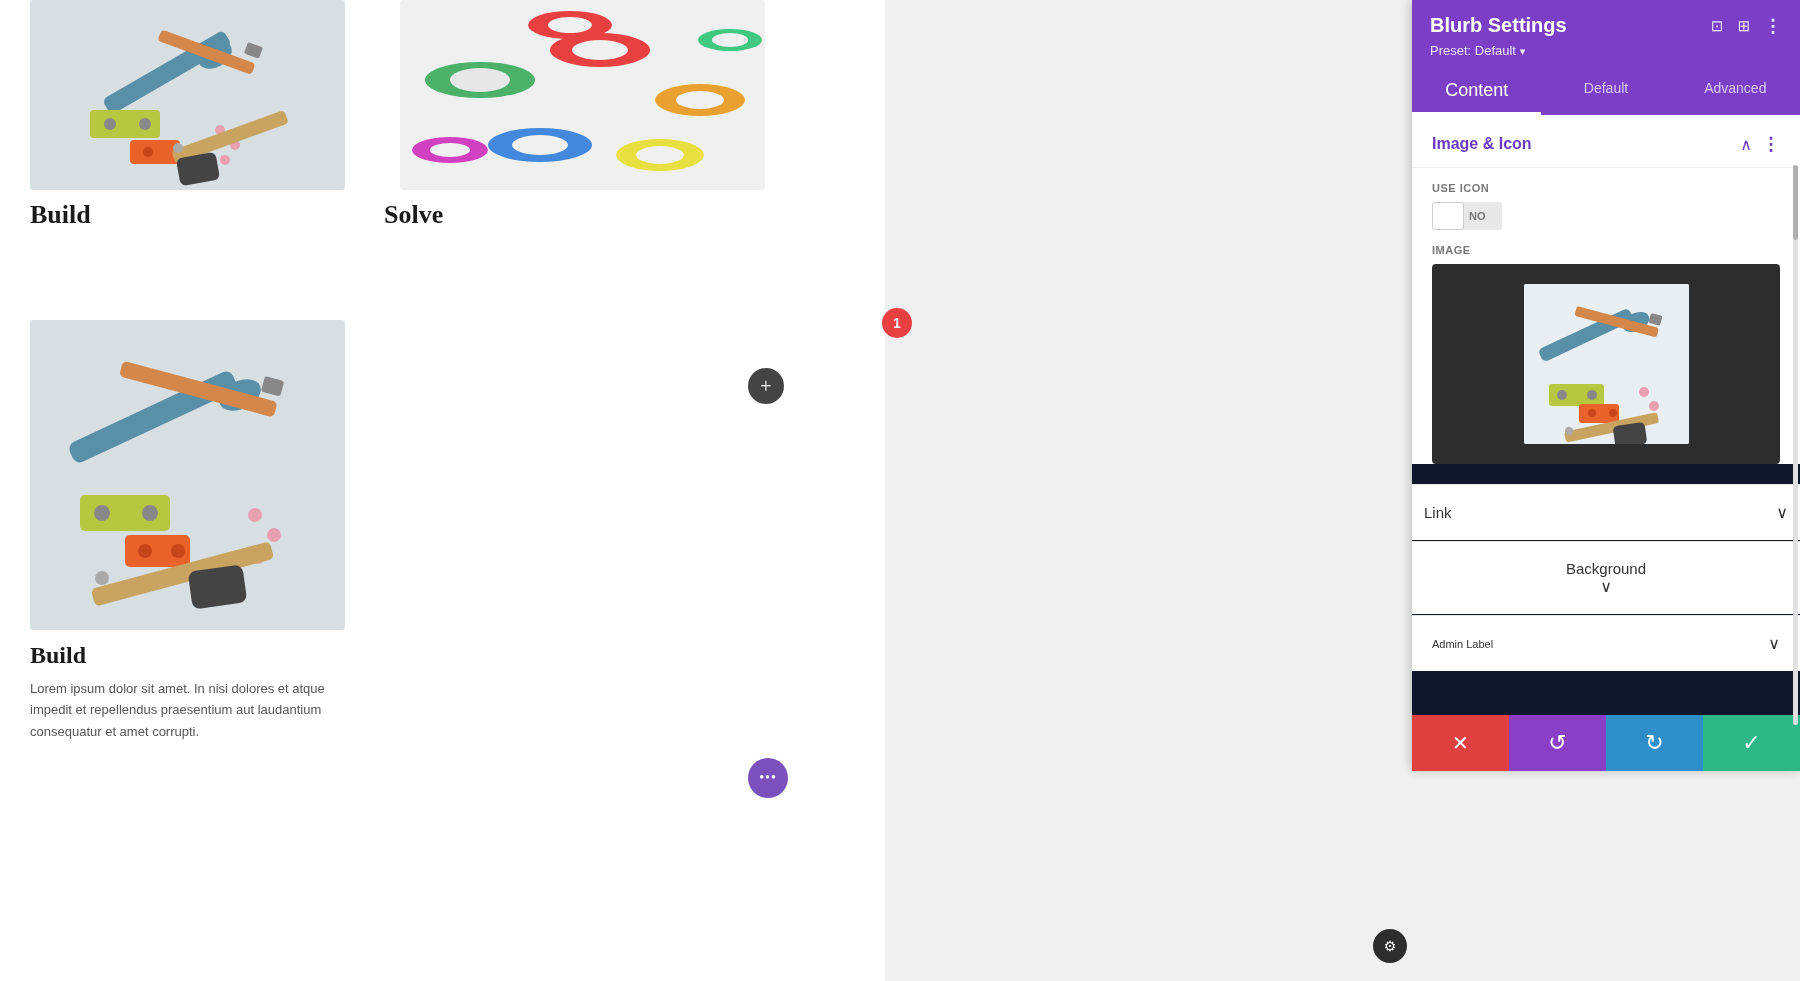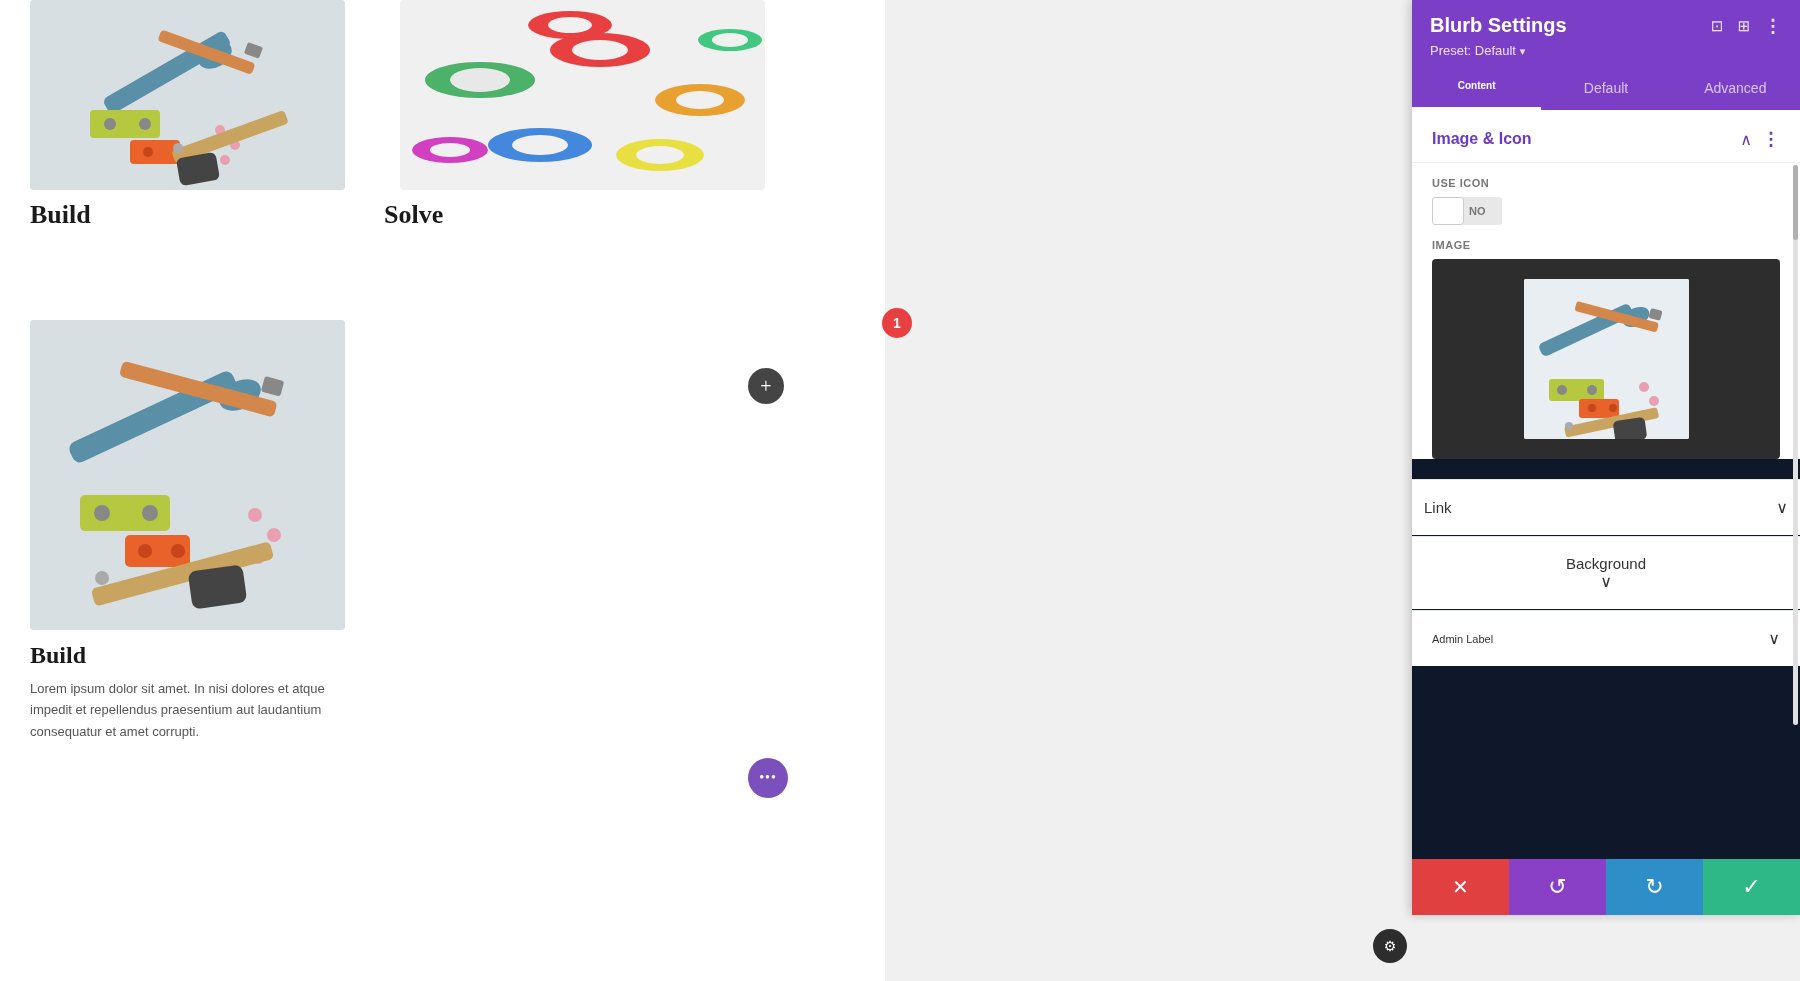--- a/index.html
+++ b/index.html
@@ -111,21 +111,21 @@
 <div style="position:absolute;left:748px;top:368px;width:36px;height:36px;border-radius:50%;background:#444;color:white;display:flex;align-items:center;justify-content:center;font-size:20px;cursor:pointer;z-index:10;">
   <span>+</span>
 </div>
 
 <div style="position:absolute;left:748px;top:758px;width:40px;height:40px;border-radius:50%;background:#7b4fbc;color:white;display:flex;align-items:center;justify-content:center;font-size:14px;cursor:pointer;z-index:10;letter-spacing:1px;">
   <span>•••</span>
 </div>
 
 <div style="position:absolute;left:882px;top:308px;width:30px;height:30px;border-radius:50%;background:#e84040;color:white;font-family:Arial,sans-serif;font-size:14px;font-weight:bold;display:flex;align-items:center;justify-content:center;z-index:20;">1</div>
 
-<div style="position:absolute;right:0;top:0;width:388px;height:915px;background:#f5f5f5;box-shadow:-2px 0 10px rgba(0,0,0,0.2);display:flex;flex-direction:column;">
+<div style="position:absolute;right:0;top:0;width:388px;height:771px;background:#f5f5f5;box-shadow:-2px 0 10px rgba(0,0,0,0.2);display:flex;flex-direction:column;">
 
   <div style="background:#7b3fc7;padding:14px 18px 0;">
     <div style="display:flex;align-items:center;justify-content:space-between;margin-bottom:4px;">
       <span style="font-family:Arial,sans-serif;font-size:20px;font-weight:bold;color:white;">Blurb Settings</span>
       <div style="display:flex;gap:14px;align-items:center;">
 
         <span style="color:rgba(255,255,255,0.85);font-size:15px;cursor:pointer;">⊡</span>
 
         <span style="color:rgba(255,255,255,0.85);font-size:15px;cursor:pointer;">⊞</span>
 
@@ -133,21 +133,21 @@
       </div>
     </div>
     <div style="margin-bottom:10px;">
       <span style="font-family:Arial,sans-serif;font-size:13px;color:rgba(255,255,255,0.85);cursor:pointer;">
         <span>Preset: Default</span>
         <span style="font-size:11px;"> ▾</span>
       </span>
     </div>
 
     <div style="display:flex;margin:0 -18px;">
-      <div style="flex:1;text-align:center;padding:11px 8px;font-family:Arial,sans-serif;font-size:10px;font-weight:700;color:white;cursor:pointer;border-bottom:3px solid white;">
+      <div style="flex:1;text-align:center;padding:11px 8px;font-family:Arial,sans-serif;font-size:18px;font-weight:400;color:white;cursor:pointer;border-bottom:3px solid white;">
         <span>Content</span>
       </div>
       <div style="flex:1;text-align:center;padding:11px 8px;font-family:Arial,sans-serif;font-size:14px;font-weight:500;color:rgba(255,255,255,0.7);cursor:pointer;border-bottom:3px solid transparent;">
         <span>Default</span>
       </div>
       <div style="flex:1;text-align:center;padding:11px 8px;font-family:Arial,sans-serif;font-size:14px;font-weight:500;color:rgba(255,255,255,0.7);cursor:pointer;border-bottom:3px solid transparent;">
         <span>Advanced</span>
       </div>
     </div>
   </div>

